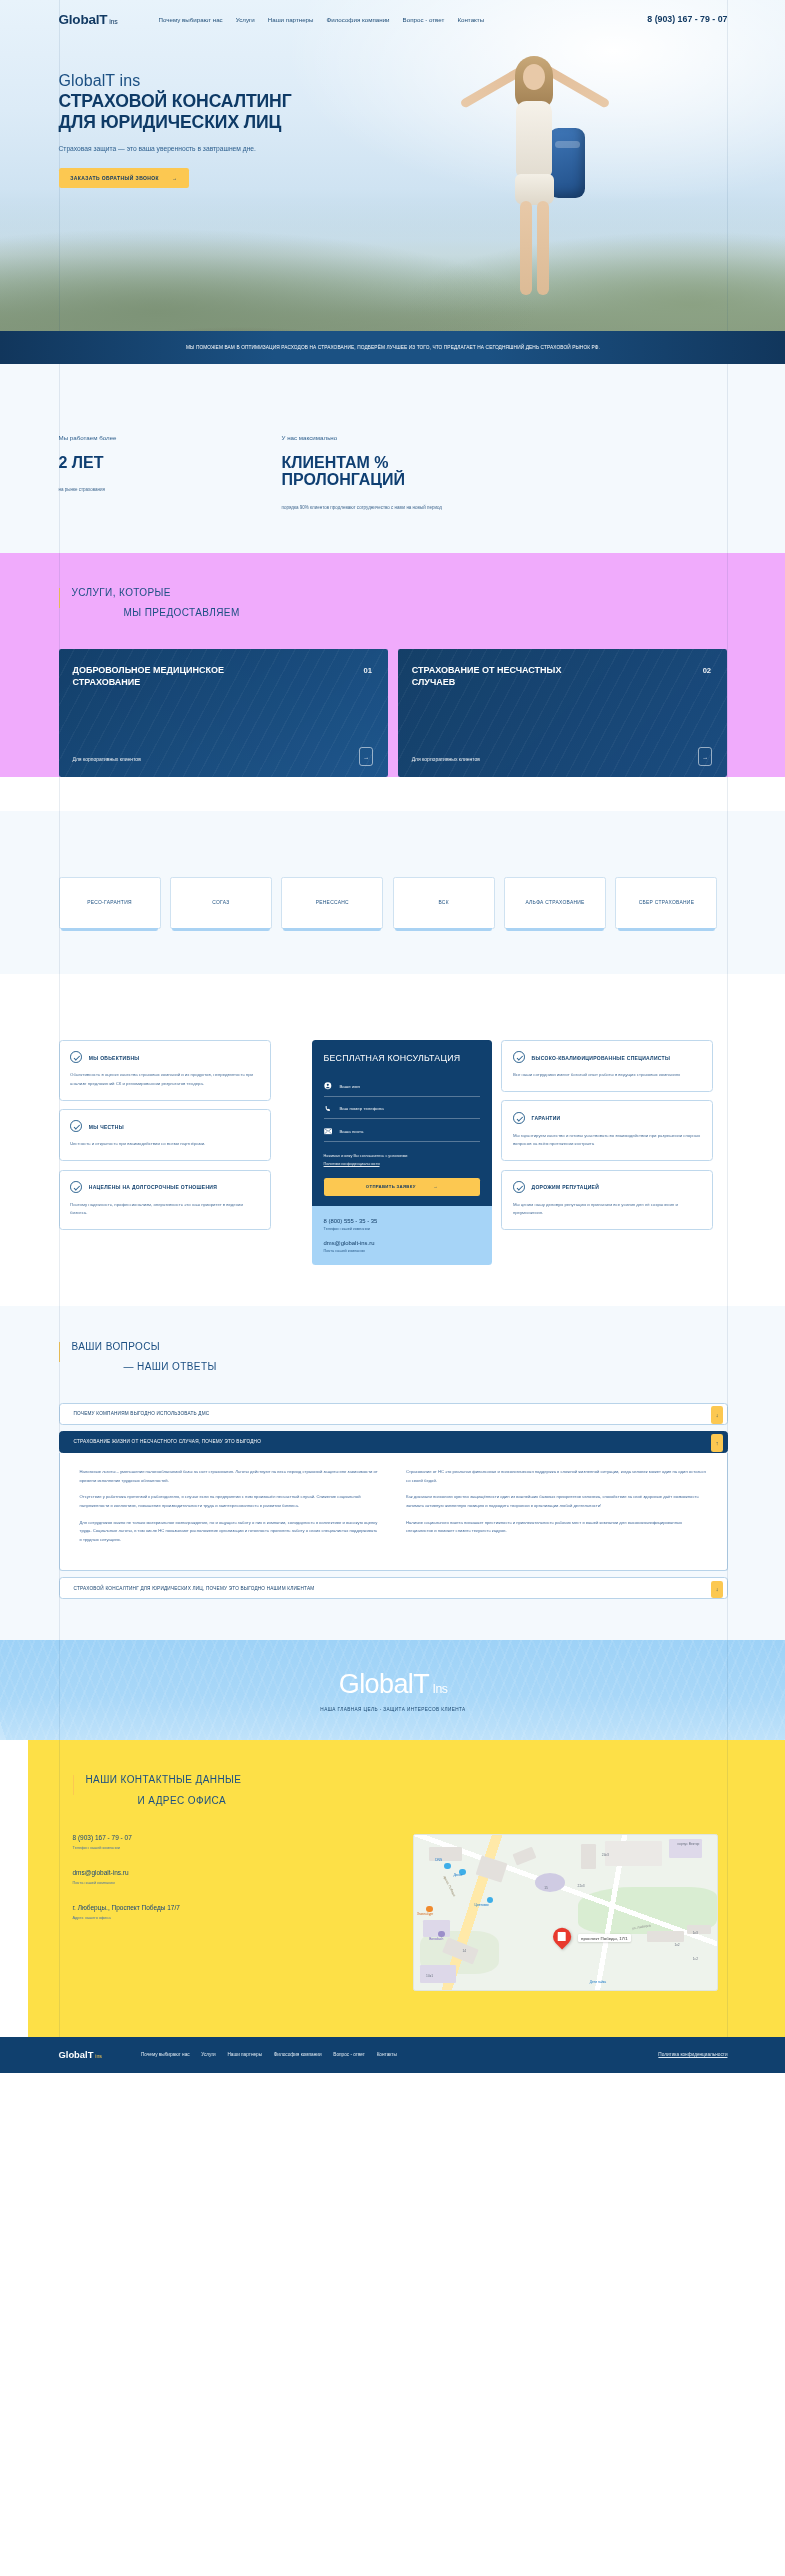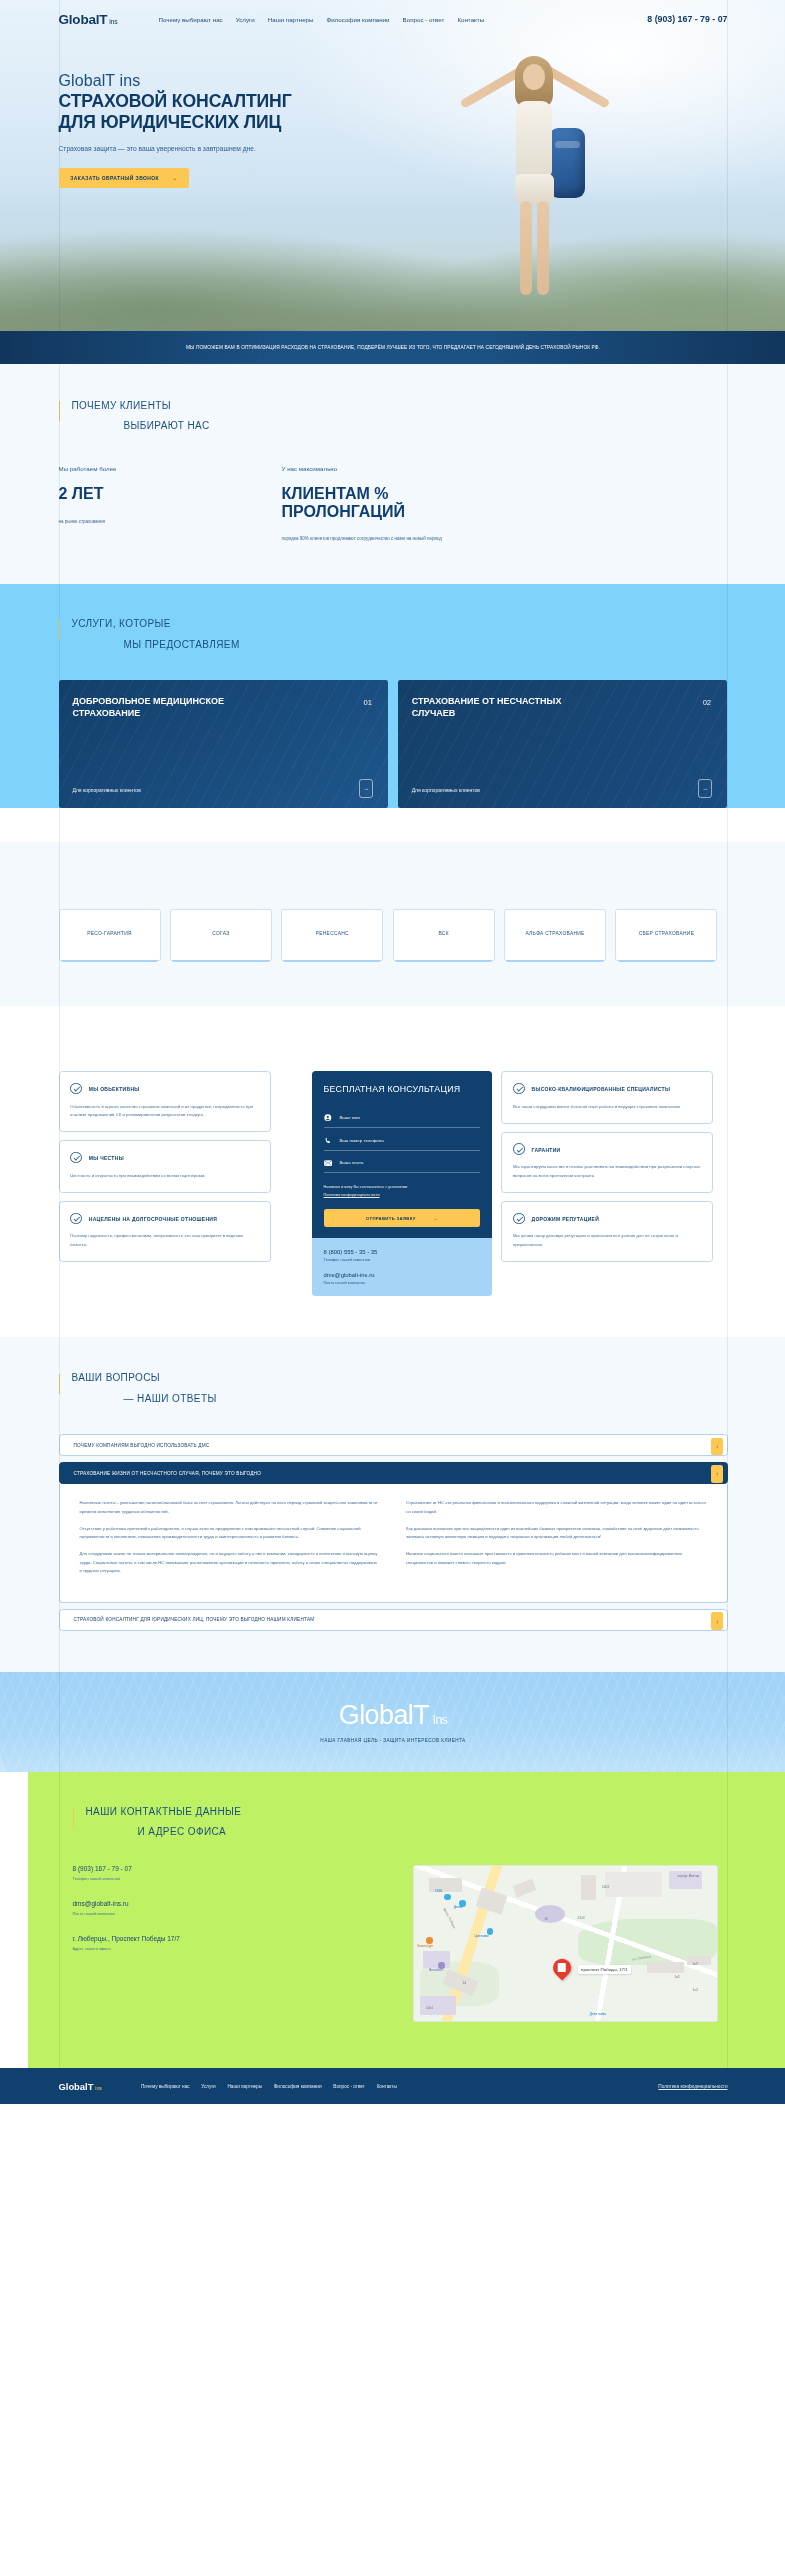--- a/index.html
+++ b/index.html
@@ -101,34 +101,34 @@
 
   
   .why { background: #f4f9fd; padding: 36px 0 41px; }
   .why-grid { display: flex; margin-top: 34px; }
   .why-col { width: 33.333%; }
   .why-kicker { font-size: 6.2px; color: #2e5f8d; font-weight: 400; }
   .why-big { font-size: 16px; font-weight: 700; color: #0f3f72; margin-top: 13px; line-height: 1.08; }
   .why-note { font-size: 4.5px; color: #40688f; margin-top: 15.2px; line-height: 1.8; }
 
   
-  .services { background: #7dd3fc; padding: 34px 0 0; }
+  .services { background: #f0abfc; padding: 34px 0 0; }
   .svc-cards { display: flex; gap: 9.4px; margin-top: 30.5px; }
   .svc {
     position: relative; width: 330px; height: 128px; border-radius: 2.3px; overflow: hidden;
     padding: 15.2px 14px; color: #fff;
   }
   .svc-1 { background: linear-gradient(135deg, rgba(16,58,99,.88), rgba(30,86,140,.86)), linear-gradient(45deg,#2b6ca8,#1b4d82); }
   .svc-2 { background: linear-gradient(135deg, rgba(16,58,99,.86), rgba(27,77,130,.88)), linear-gradient(135deg,#2d5f84,#15436f); }
   .svc-1:before, .svc-2:before {
     content:""; position:absolute; inset:0; opacity:.22;
     background: repeating-linear-gradient(118deg, rgba(255,255,255,.18) 0 1.2px, rgba(255,255,255,0) 1.2px 13px);
   }
   .svc h3 { position: relative; font-size: 9px; line-height: 1.35; font-weight: 700; max-width: 194px; text-transform: uppercase; }
-  .svc .num { position: absolute; right: 16.4px; top: 17.6px; font-size: 7.6px; font-weight: 400; opacity: .92; }
+  .svc .num { position: absolute; right: 16.4px; top: 17.6px; font-size: 7.6px; font-weight: 700; opacity: .92; }
   .svc .for { position: absolute; left: 14px; bottom: 15.2px; font-size: 5px; opacity: .92; }
   .svc .arrow {
     position: absolute; right: 15.2px; bottom: 10.6px; width: 14px; height: 19px;
     border: 0.6px solid rgba(255,255,255,.55); border-radius: 2.9px;
     display: flex; align-items: center; justify-content: center; font-size: 5.9px; cursor: pointer;
   }
 
   
   .partners { background: #f4f9fd; padding: 36px 0 45px; margin-top: 34px; }
   .partners-head { display: flex; align-items: flex-start; }
@@ -219,21 +219,21 @@
     background:
       linear-gradient(72deg, rgba(255,255,255,.55) 0 5.9px, rgba(255,255,255,0) 5.9px 20px),
       repeating-linear-gradient(-68deg, rgba(255,255,255,.30) 0 1.8px, rgba(255,255,255,0) 1.8px 9.4px),
       repeating-linear-gradient(68deg, rgba(255,255,255,.22) 0 1.8px, rgba(255,255,255,0) 1.8px 10.6px);
   }
   .bb-logo { position: relative; font-size: 27px; font-weight: 300; color: #ffffff; letter-spacing: -0.6px; }
   .bb-logo .sm { font-size: 12.3px; margin-left: 3.5px; }
   .bb-tag { position: relative; margin-top: 7px; font-size: 4.7px; letter-spacing: 0.4px; color: #19466f; text-transform: uppercase; }
 
   
-  .contacts { background: #bef264; padding: 34px 0 46px; margin-left: 28px; }
+  .contacts { background: #fde047; padding: 34px 0 46px; margin-left: 28px; }
   .contacts-grid { display: flex; gap: 23.5px; margin-top: 28px; }
   .c-left { width: 317px; }
   .c-val { font-size: 6.5px; color: #17457a; }
   .c-lab { font-size: 3.9px; color: #4c74a0; margin-top: 4.1px; }
   .c-block { margin-bottom: 19px; }
   .map {
     width: 305px; height: 157px; border-radius: 2.3px; overflow: hidden; position: relative;
     background: #eef3ec; border: 0.6px solid #e0e6e0;
   }
   .map .roads { position:absolute; inset:0;
@@ -317,24 +317,20 @@
       </button>
     </div>
 
     <div class="strip" style="position:absolute;left:0;right:0;bottom:0;">
       <span>МЫ ПОМОЖЕМ ВАМ В ОПТИМИЗАЦИЯ РАСХОДОВ НА СТРАХОВАНИЕ, ПОДБЕРЁМ ЛУЧШЕЕ ИЗ ТОГО, ЧТО ПРЕДЛАГАЕТ НА СЕГОДНЯШНИЙ ДЕНЬ СТРАХОВОЙ РЫНОК РФ.</span>
     </div>
   </section>
 
   <section class="why sec">
     <div class="container">
-      <div class="sec-title">
-        <div class="l1">ПОЧЕМУ КЛИЕНТЫ</div>
-        <div class="l2">ВЫБИРАЮТ НАС</div>
-      </div>
       <div class="why-grid">
         <div class="why-col">
           <div class="why-kicker">Мы работаем более</div>
           <div class="why-big">2 ЛЕТ</div>
           <div class="why-note">на рынке страхования</div>
         </div>
         <div class="why-col">
           <div class="why-kicker">У нас максимально</div>
           <div class="why-big">КЛИЕНТАМ % ПРОЛОНГАЦИЙ</div>
           <div class="why-note">порядка 90% клиентов продлевают сотрудничество с нами на новый период</div>

